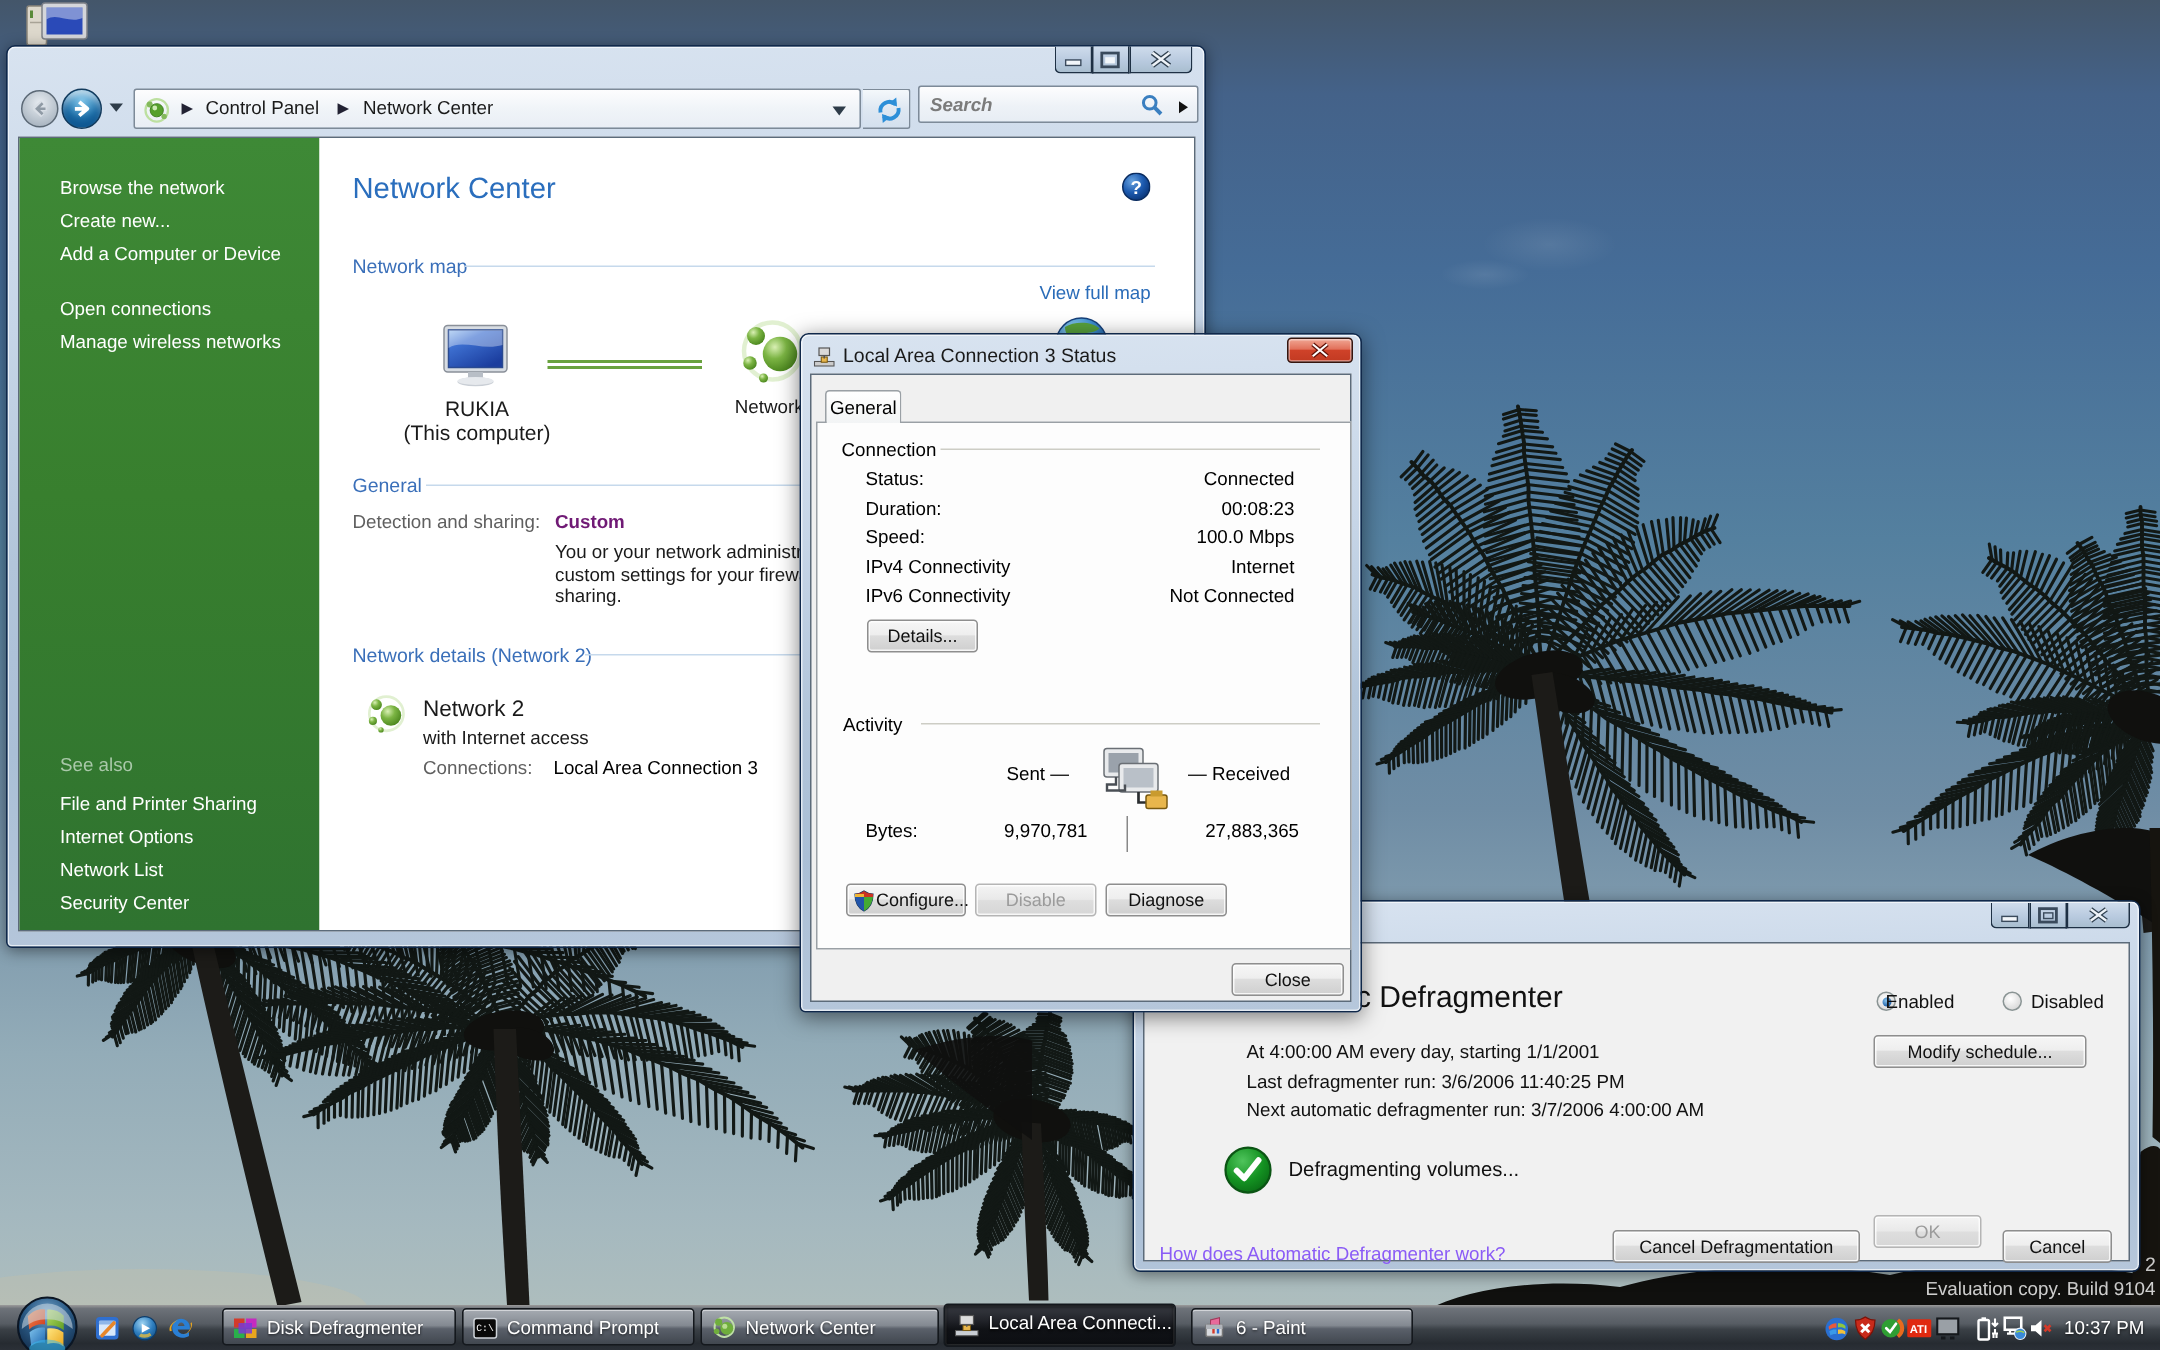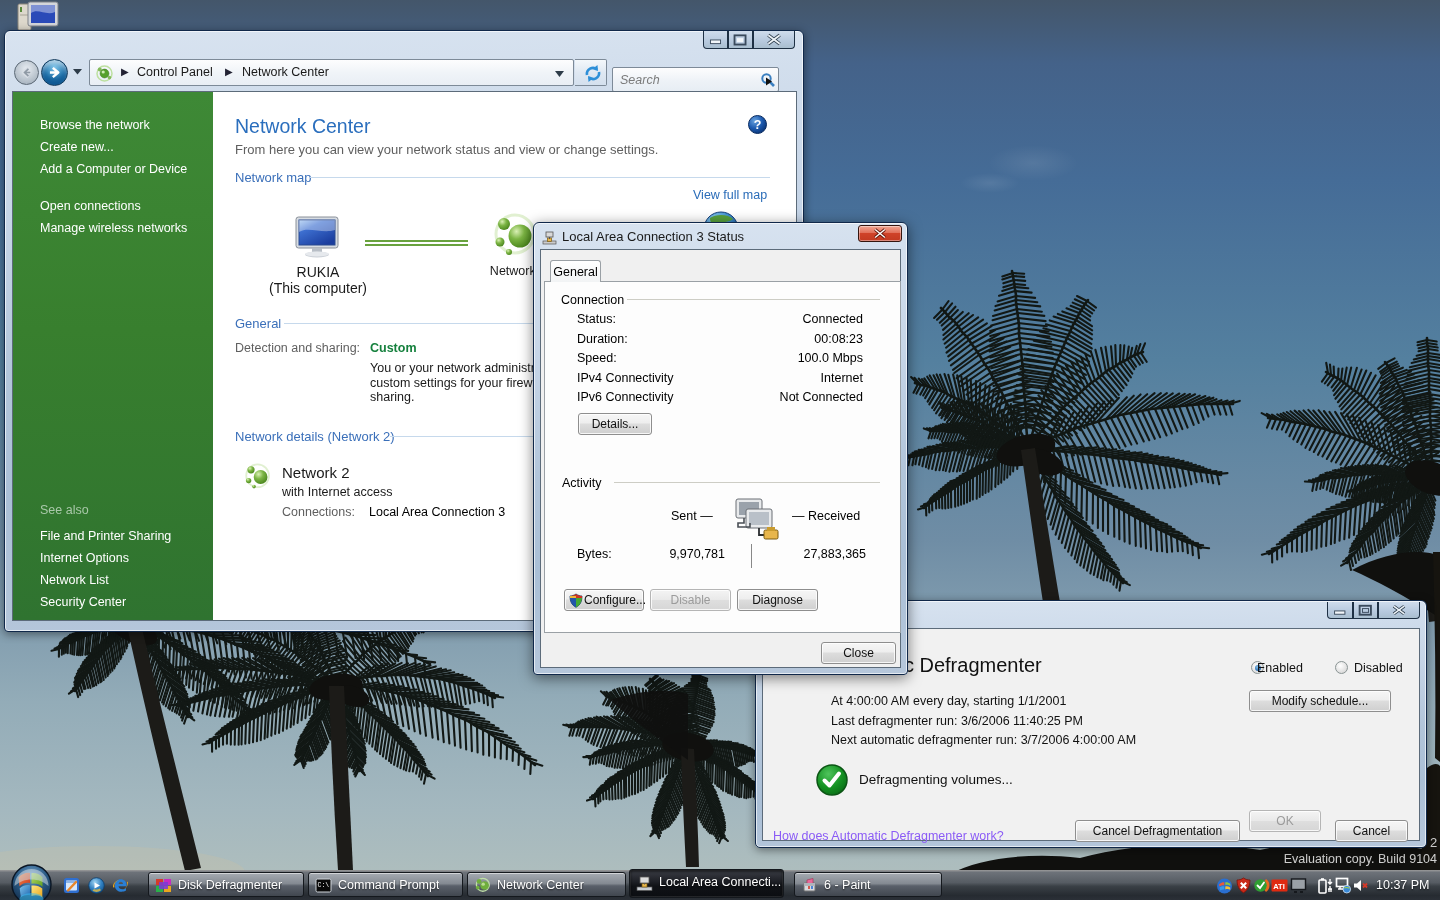--- a/index.html
+++ b/index.html
@@ -15,21 +15,21 @@
   
   #ncwin { left:4px; top:30px; width:800px; height:602px; }
   #nc-caps { position:absolute; right:8px; top:0px; width:92px; height:18px; display:flex; }
   .capbtn { flex:1; border:1px solid #1e3044; border-top:none; background:linear-gradient(180deg,#cfdcec,#b7c9de 60%,#a9becf); position:relative; }
   .capbtn.first { border-radius:0 0 0 4px; }
   .capbtn.last  { border-radius:0 0 4px 0; width:42px; flex:none; }
   #nc-nav { position:absolute; left:0; top:26px; width:100%; height:33px; }
   .navcirc { position:absolute; width:32px; height:32px; border-radius:50%; top:0px; }
   #nc-bcrumb { position:absolute; left:84px; top:2px; width:485px; height:27px; background:linear-gradient(180deg,#fdfdfe,#f0f4f8 50%,#e9eef5); border:1px solid #7d8a98; border-radius:2px; font-size:12.5px; color:#1a1a1a; }
   #nc-refresh { position:absolute; left:570px; top:2px; width:32px; height:27px; background:linear-gradient(180deg,#f4f8fb,#dfe8f2 50%,#d4e0ee); border:1px solid #7d8a98; border-left:none; border-radius:0 2px 2px 0; }
-  #nc-search { position:absolute; left:607px; top:10px; width:167px; height:25px; background:linear-gradient(180deg,#fdfdfe,#eef2f7 55%,#e7edf4); border:1px solid #7d8a98; border-radius:2px; }
+  #nc-search { position:absolute; left:607px; top:0; width:187px; height:25px; background:linear-gradient(180deg,#fdfdfe,#eef2f7 55%,#e7edf4); border:1px solid #7d8a98; border-radius:2px;font-weight:bold; }
   #nc-client { position:absolute; left:7px; top:60px; width:785px; height:530px; background:#fff; border:1px solid #5c6b7a; border-width:1px; }
   #nc-side { position:absolute; left:0; top:0; width:200px; height:100%; background:linear-gradient(180deg,#3e8936 0%,#387f2e 45%,#2f7330 100%); color:#fff; font-size:12.5px; }
   #nc-side .lnk { position:absolute; left:27px; white-space:nowrap; }
   #nc-main { position:absolute; left:200px; top:0; right:0; bottom:0; background:#fff; font-size:12.5px; color:#333; }
   .sephdr { position:absolute; font-size:13px; color:#3a6fb9; white-space:nowrap; }
   .sepline { position:absolute; height:1px; background:#c6d9ec; }
   .graytx { color:#5f5f5f; }
 
   
   #dfwin { left:755px; top:600px; width:672px; height:248px; }
@@ -3173,21 +3173,20 @@
       <div class="lnk" style="top:107px">Open connections</div>
       <div class="lnk" style="top:129px">Manage wireless networks</div>
       <div class="lnk" style="top:411px;color:#a9c8a9">See also</div>
       <div class="lnk" style="top:437px">File and Printer Sharing</div>
       <div class="lnk" style="top:459px">Internet Options</div>
       <div class="lnk" style="top:481px">Network List</div>
       <div class="lnk" style="top:503px">Security Center</div>
     </div>
     <div id="nc-main">
       <div class="abs" style="left:22px;top:23px;font-size:19.5px;color:#2a6ebd">Network Center</div>
-      <div class="abs graytx" style="left:22px;top:50px;font-size:13px">From here you can view your network status and view or change settings.</div>
       <svg class="abs" style="left:535px;top:23px" width="19" height="19" viewBox="0 0 19 19">
             <defs>
               <radialGradient id="hlpg" cx="35%" cy="30%" r="75%">
                 <stop offset="0%" stop-color="#6aa4e0"></stop>
                 <stop offset="55%" stop-color="#1d5bb0"></stop>
                 <stop offset="100%" stop-color="#0a3578"></stop>
               </radialGradient>
             </defs>
             <circle cx="9.5" cy="9.5" r="9" fill="url(#hlpg)" stroke="#0a2c60"></circle>
             <text x="9.5" y="14" font-size="12.5" font-weight="bold" fill="#fff" text-anchor="middle" font-family="Liberation Sans">?</text>
@@ -3238,21 +3237,21 @@
               </radialGradient>
             </defs>
             <circle cx="19" cy="19" r="17" fill="url(#glb)" stroke="#16407a"></circle>
             <path d="M8,8 C14,4 26,4 31,9 C27,13 20,11 16,14 C11,16 8,13 8,8 Z" fill="#58a13c"></path>
             <path d="M4,20 C8,17 14,19 16,24 C13,29 7,28 4,24 Z" fill="#58a13c"></path>
             <path d="M24,20 C29,18 34,21 34,26 C30,31 24,29 22,25 Z" fill="#4d9334"></path>
           </svg>
       <div class="sephdr" style="left:22px;top:224px">General</div>
       <div class="sepline" style="left:71px;top:231px;width:486px"></div>
       <div class="abs graytx" style="left:22px;top:249px">Detection and sharing:</div>
-      <div class="abs" style="left:157px;top:249px;font-weight:bold;color:#15803d">Custom</div>
+      <div class="abs" style="left:157px;top:249px;font-weight:bold;color:#701a75">Custom</div>
       <div class="abs" style="left:157px;top:269px;color:#1a1a1a;line-height:14.5px">You or your network administrators have chosen<br>custom settings for your firewall and<br>sharing.</div>
       <div class="sephdr" style="left:22px;top:337px">Network details (Network 2)</div>
       <div class="sepline" style="left:177px;top:344px;width:380px"></div>
       <svg class="abs" style="left:29px;top:370px" width="30" height="30" viewBox="0 0 50 48">
             <circle cx="26" cy="22" r="19" fill="none" stroke="#d9ecc6" stroke-width="3" opacity=".8"></circle>
             <circle cx="31" cy="24" r="11.5" fill="url(#grnb)"></circle>
             <circle cx="15" cy="12" r="6" fill="url(#grnb)"></circle>
             <circle cx="11" cy="30" r="4.5" fill="url(#grnb)"></circle>
             <circle cx="20" cy="40" r="3" fill="url(#grnb)"></circle>
           </svg>

